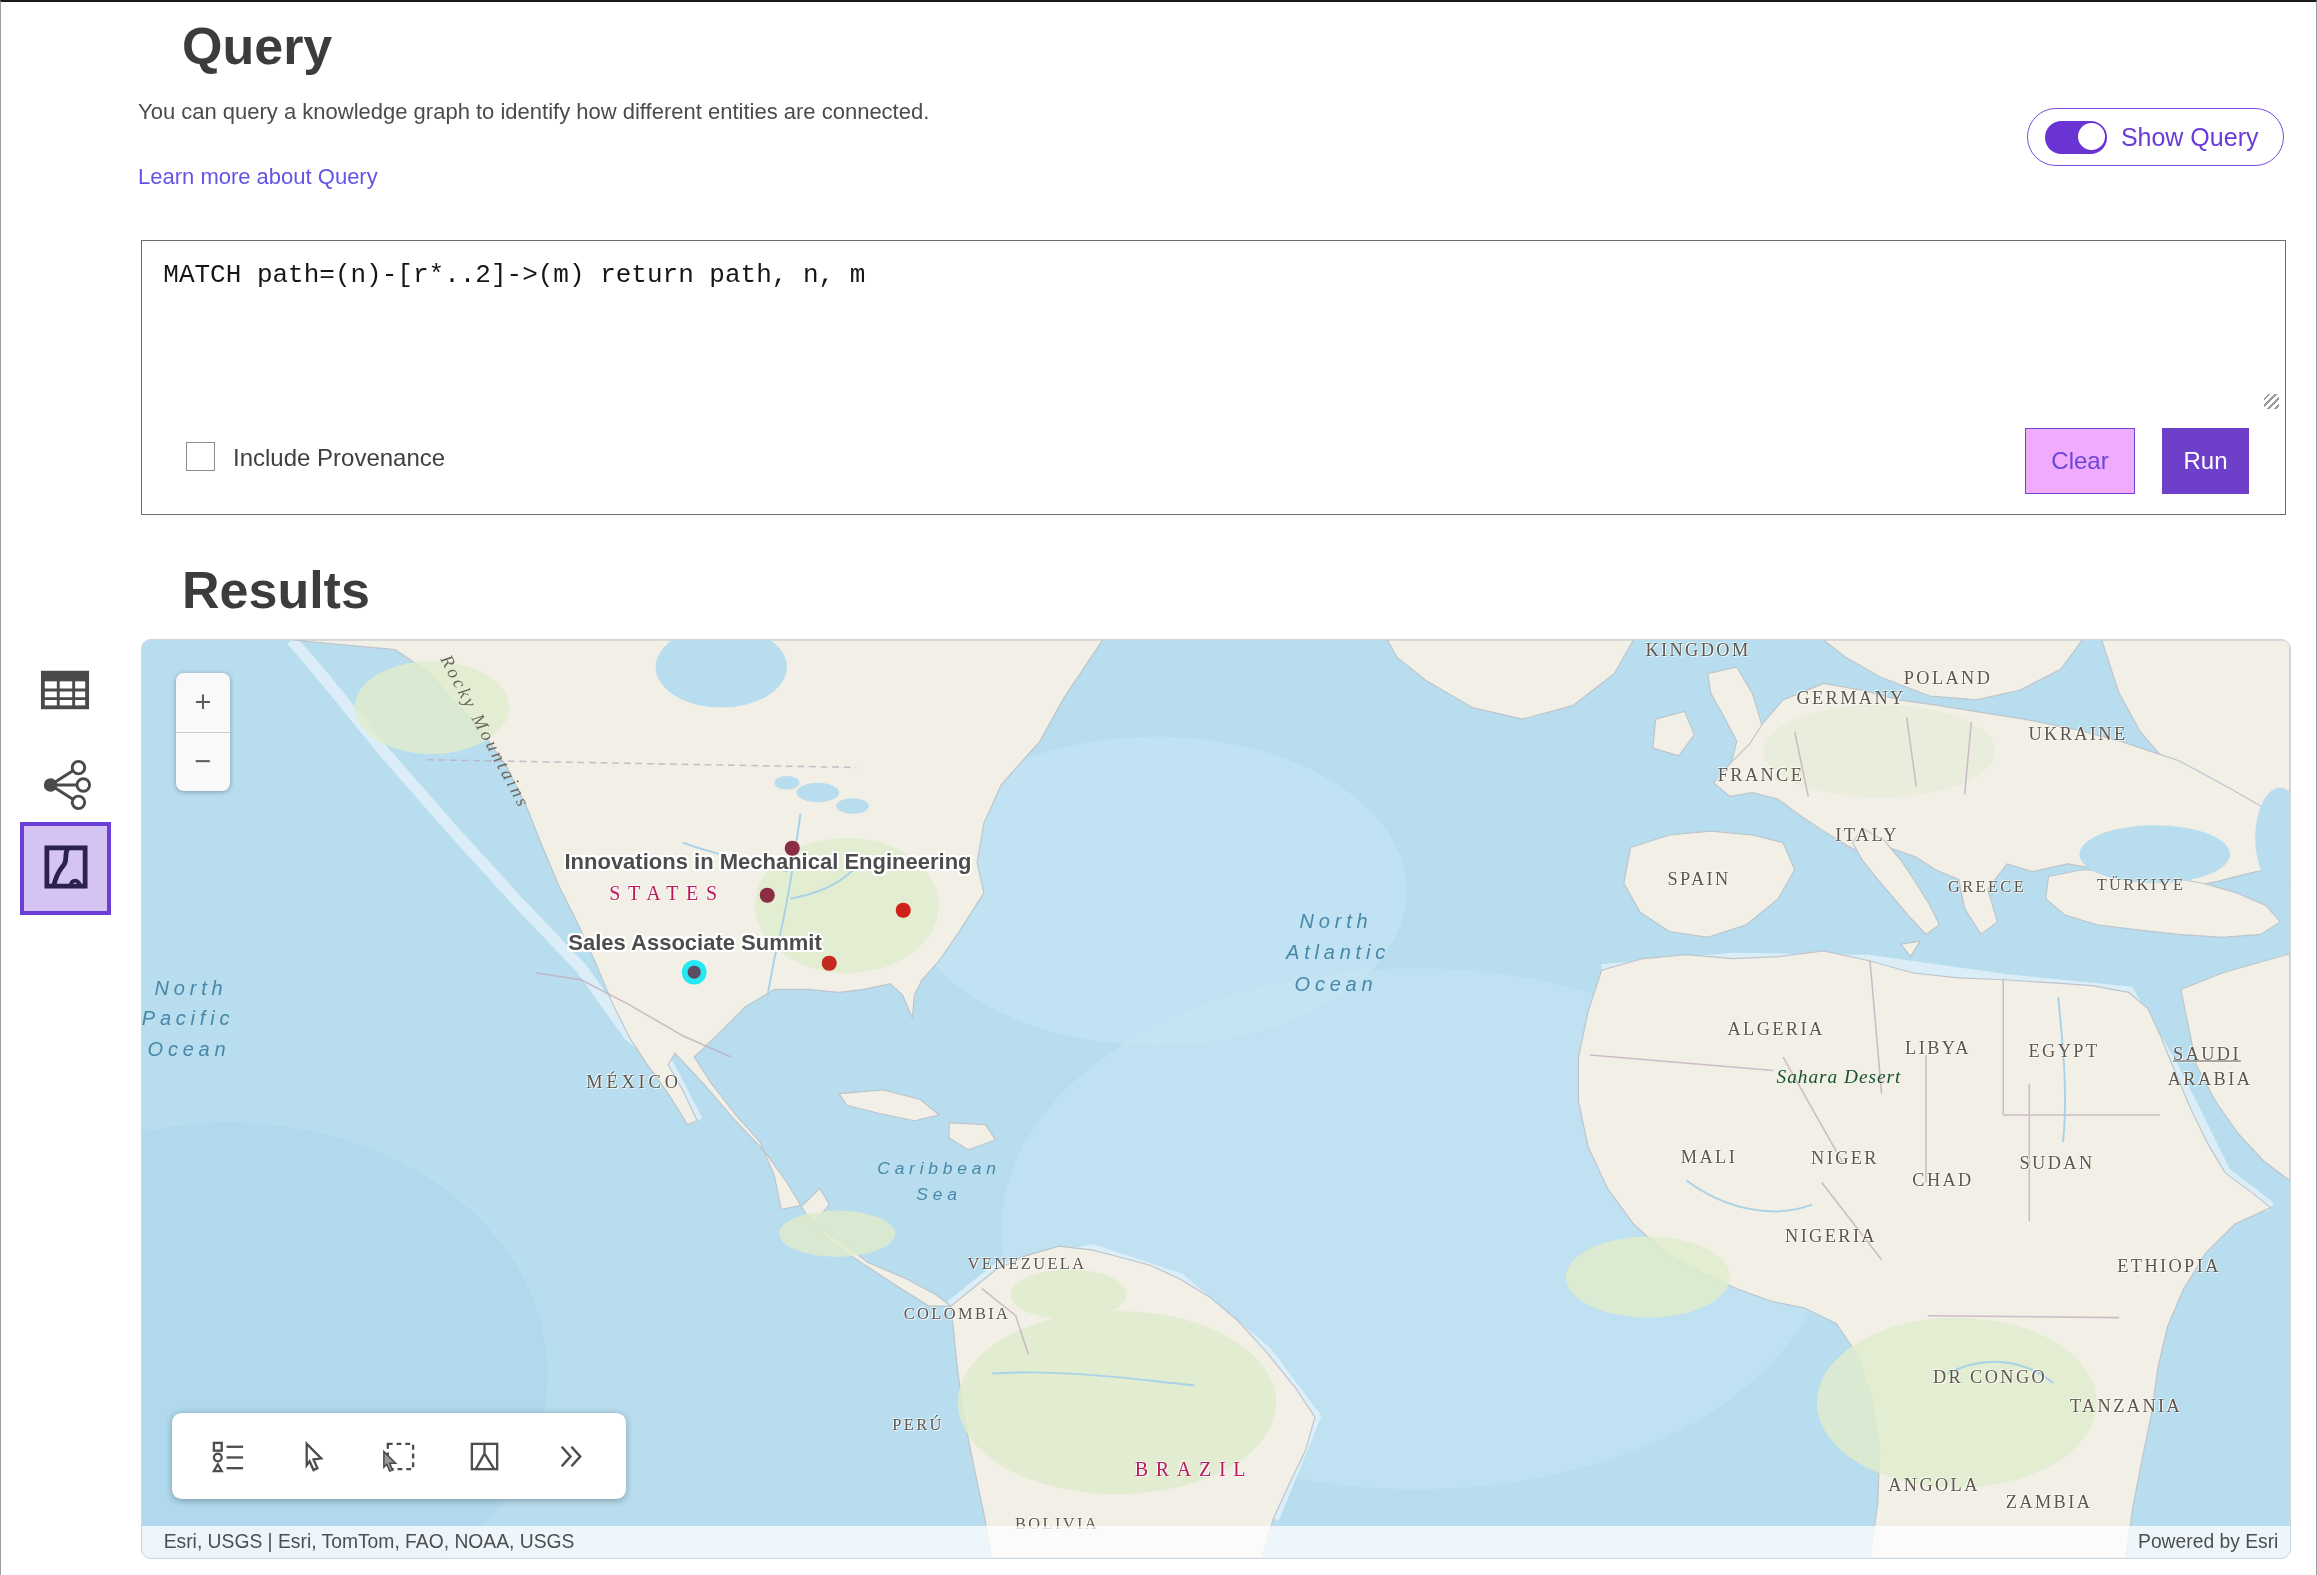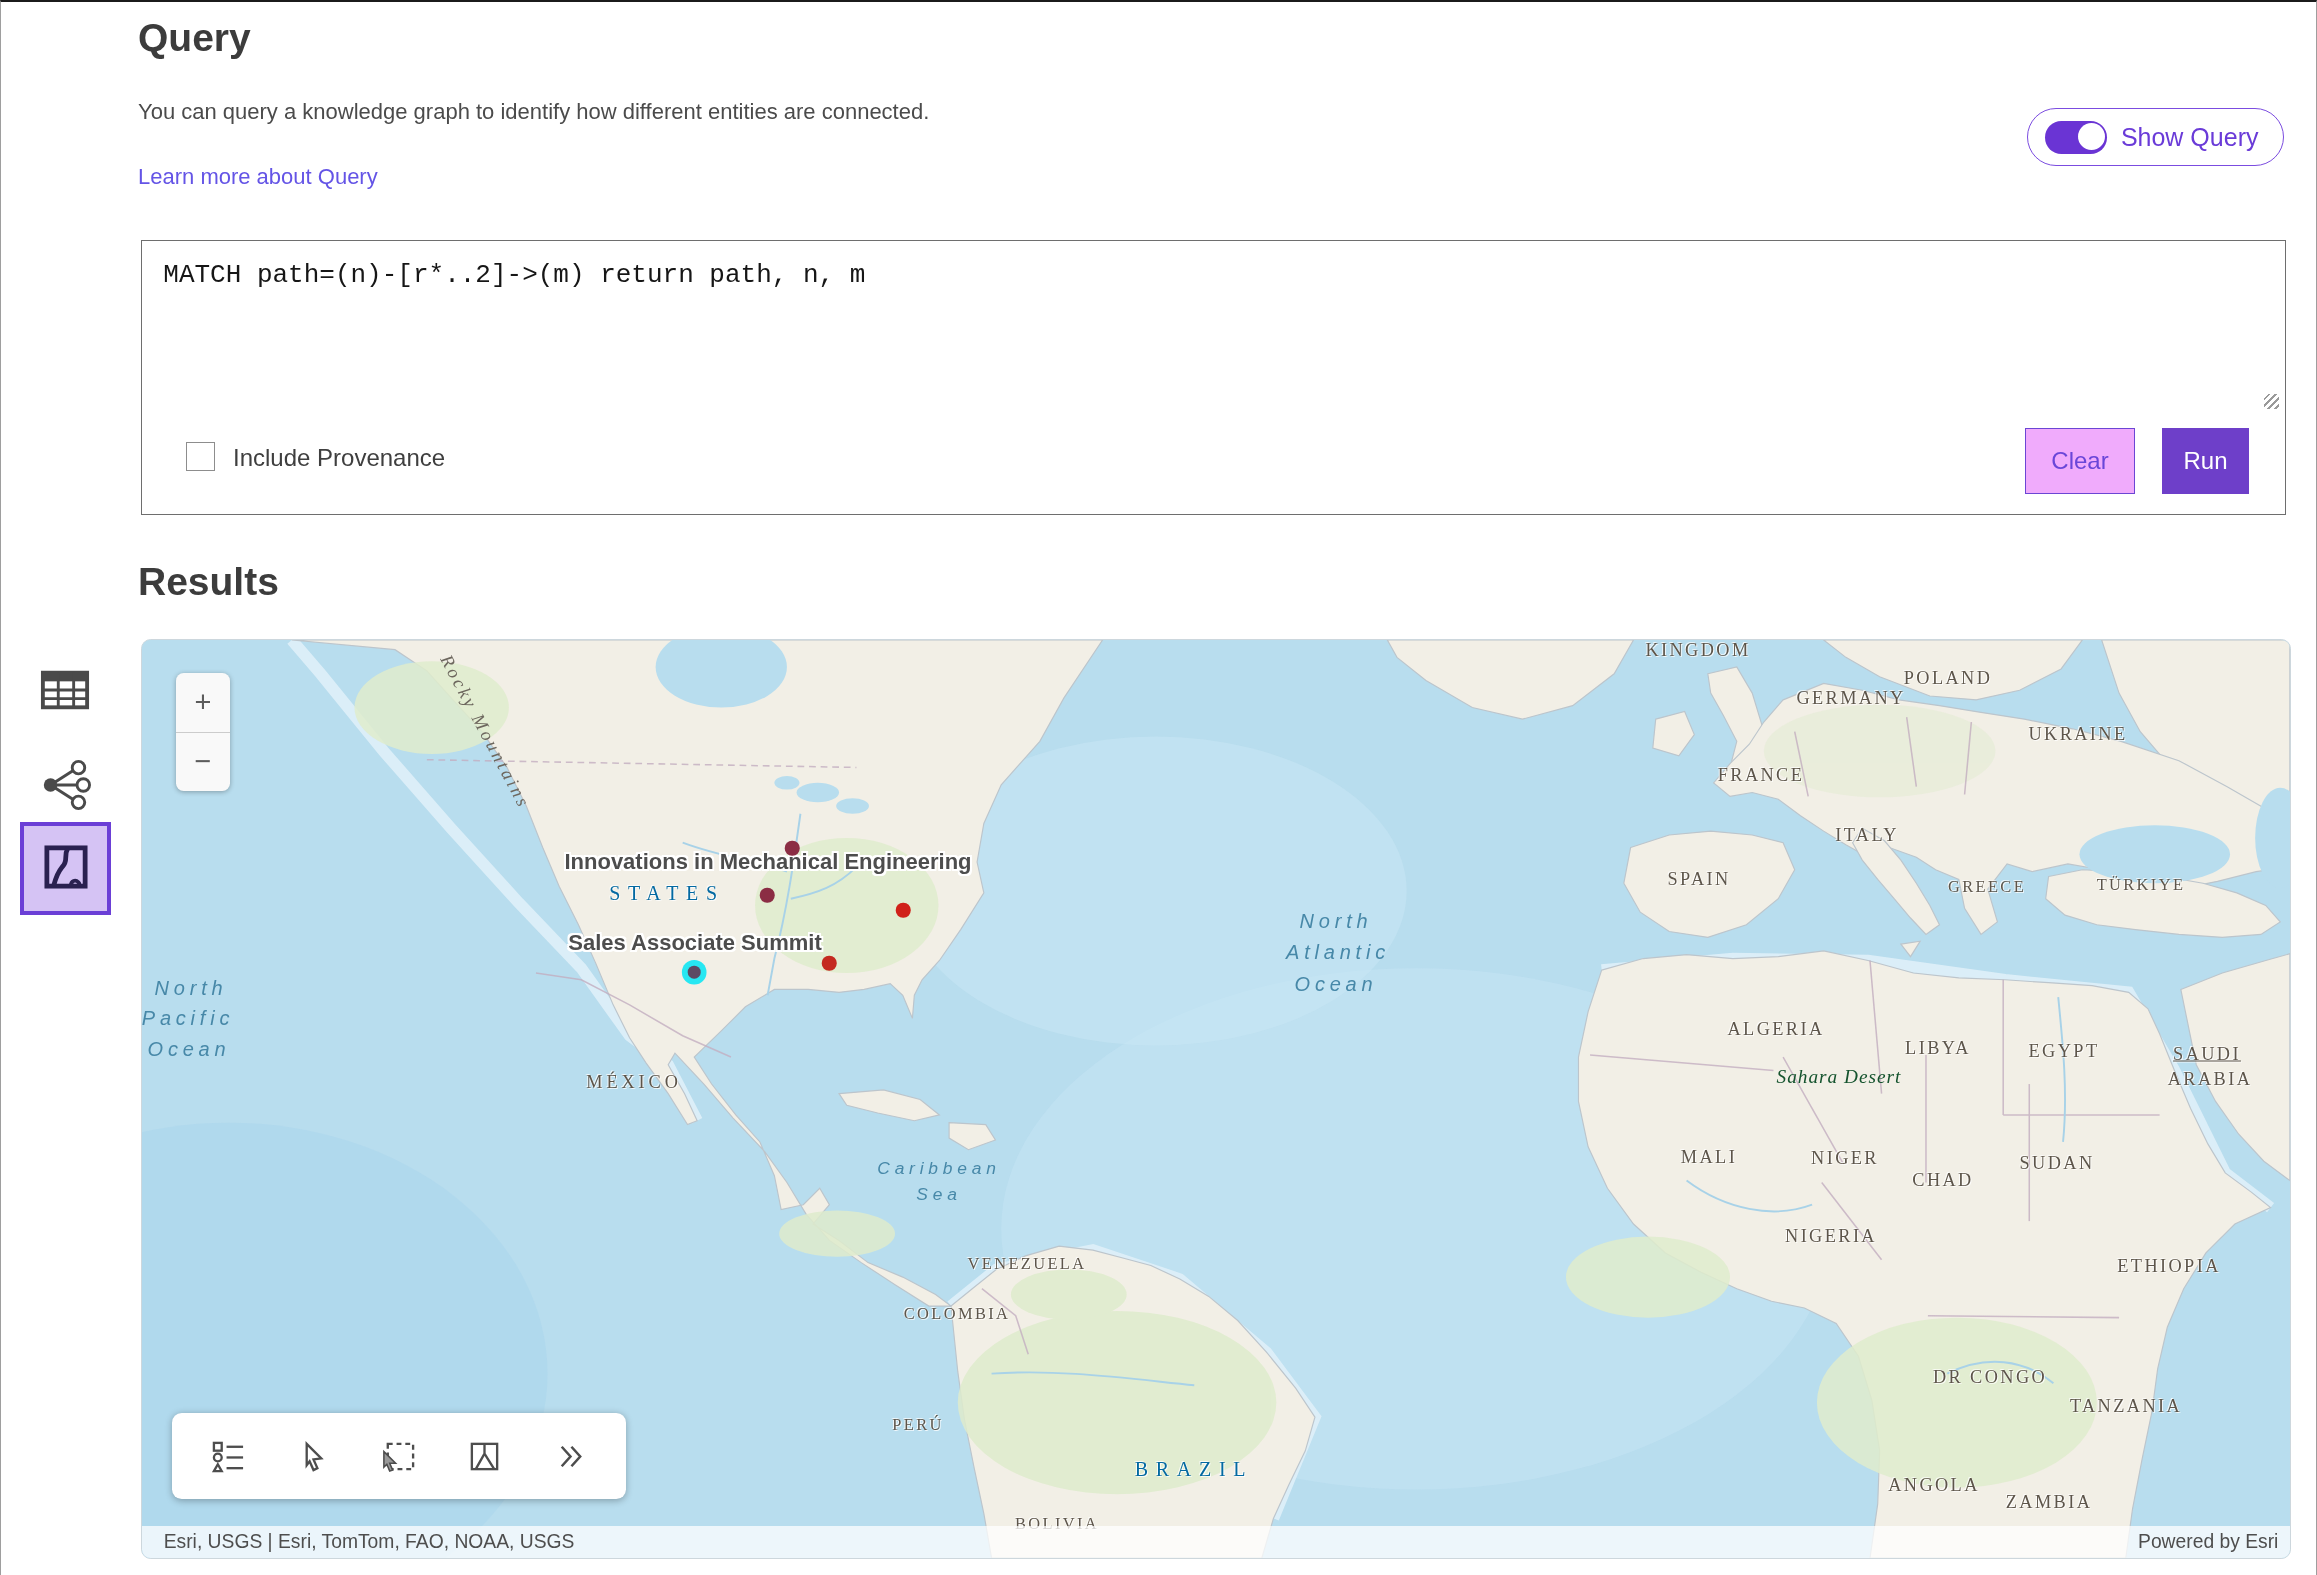--- a/index.html
+++ b/index.html
@@ -1,20 +1,20 @@
 <!DOCTYPE html>
 <html><head>
 <meta charset="utf-8">
 <style>
   html,body{margin:0;padding:0;background:#ffffff;}
   .page{position:relative;width:2317px;height:1576px;background:#fff;box-sizing:border-box;
         border:1px solid #9e9e9e;border-top:2.9px solid #1b1b1b;overflow:hidden;
         font-family:"Liberation Sans",sans-serif;color:#3f3f3f;}
   .abs{position:absolute;}
-  .page-title{font-size:39px;font-weight:700;color:#3c3c3c;}
+  .page-title{font-size:52px;font-weight:700;color:#3c3c3c;margin-left:44px;}
   .desc{font-size:22px;color:#4b4b4b;}
   .link{font-size:22px;color:#6454e6;cursor:pointer;}
   
   .pill{display:flex;align-items:center;gap:13.5px;border:1.9px solid #7b4ce0;border-radius:35px;
         padding:11.6px 25px 11.6px 17.4px;background:#fff;}
   .switch{width:62px;height:33px;border-radius:16.4px;background:#6a34d4;position:relative;flex:0 0 auto;}
   .switch .knob{position:absolute;right:2.9px;top:2.9px;width:27px;height:27px;border-radius:50%;background:#fff;}
   .pill .pill-label{font-size:25px;color:#6a3bd8;white-space:nowrap;}
   
   .query-box{left:140px;top:238px;width:2145px;height:275px;border:1.9px solid #6e6e6e;background:#fff;box-sizing:border-box;}
@@ -30,21 +30,21 @@
   
   .side-btn{width:58px;height:58px;display:flex;align-items:center;justify-content:center;background:transparent;border:none;cursor:pointer;}
   .side-btn.selected{width:91px;height:93px;background:#d5c3f4;border:4.8px solid #6b3fd6;box-sizing:border-box;}
   
   .map{left:140px;top:637px;width:2148px;height:918px;border-radius:9.7px;overflow:hidden;background:#b8ddee;
        border:1px solid #cdd7dd;box-sizing:content-box;}
   .map svg.base{position:absolute;left:0;top:0;}
   .map-label{position:absolute;white-space:nowrap;pointer-events:none;}
   .map-label.country{font-family:"Liberation Serif",serif;font-size:18.3px;letter-spacing:2.4px;color:#5d554a;
        text-shadow:1px 1px 0 rgba(255,255,255,.8),-1px -1px 0 rgba(255,255,255,.8);}
-  .map-label.big{font-family:"Liberation Serif",serif;font-size:20px;letter-spacing:7.7px;color:#0369a1;
+  .map-label.big{font-family:"Liberation Serif",serif;font-size:20px;letter-spacing:7.7px;color:#be185d;
        text-shadow:1px 1px 0 rgba(255,255,255,.8),-1px -1px 0 rgba(255,255,255,.8);}
   .map-label.ocean{font-style:italic;font-size:20px;letter-spacing:4.8px;color:#4788a8;}
   .map-label.desert{font-family:"Liberation Serif",serif;font-style:italic;font-size:19.3px;letter-spacing:1px;color:#14532d;}
   .map-label.mountain{font-family:"Liberation Serif",serif;font-style:italic;font-size:18.3px;letter-spacing:2.9px;color:#6d675e;}
   .map-label.marker{font-weight:700;font-size:22px;color:#4d4d4d;
        text-shadow:-1.9px -1.9px 0 #fff,1.9px -1.9px 0 #fff,-1.9px 1.9px 0 #fff,1.9px 1.9px 0 #fff,0 -1.9px 0 #fff,0 1.9px 0 #fff,-1.9px 0 0 #fff,1.9px 0 0 #fff;}
   .dot{position:absolute;border-radius:50%;width:14.5px;height:14.5px;transform:translate(-50%,-50%);}
   .dot.selected{width:12.6px;height:12.6px;background:#5d4a63;box-shadow:0 0 0 5.8px #27e7f2;}
   
   .zoomctl{left:34px;top:33px;width:54px;height:118px;background:#f9f9f9;border-radius:7.7px;

